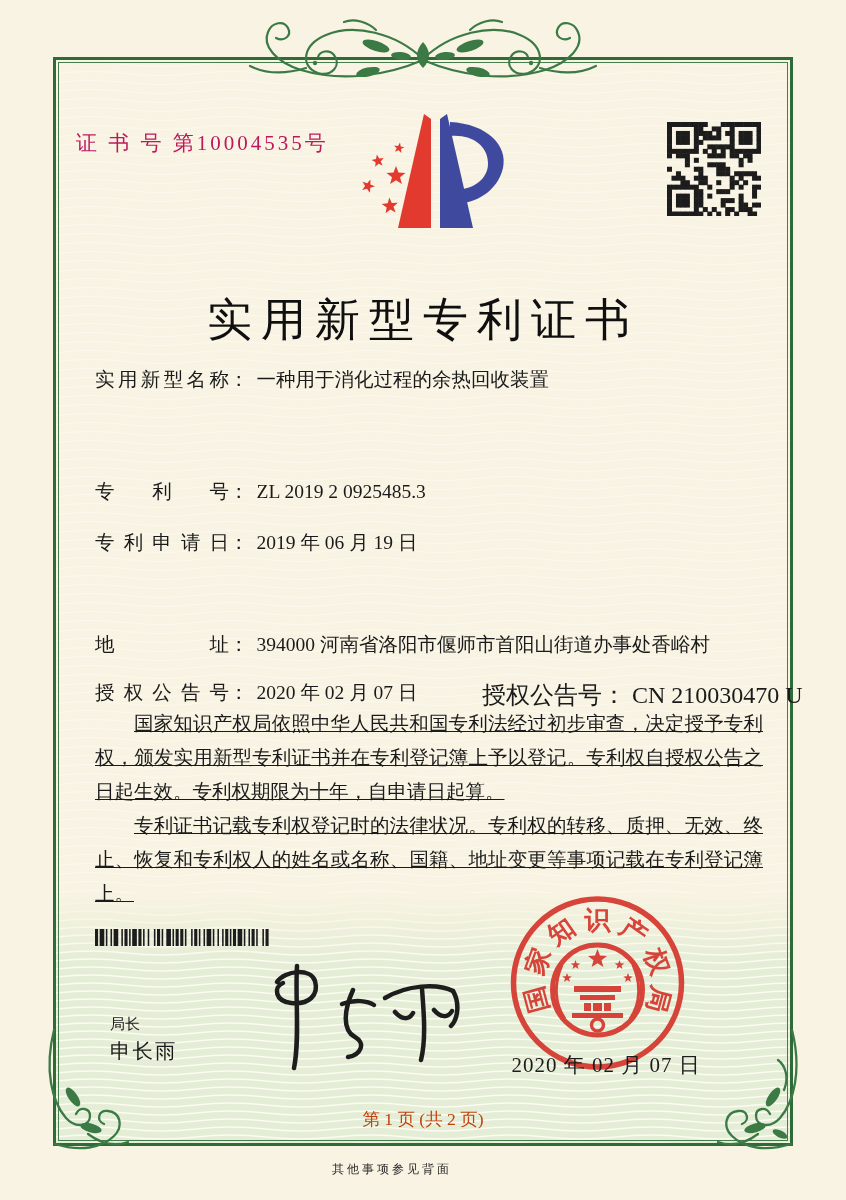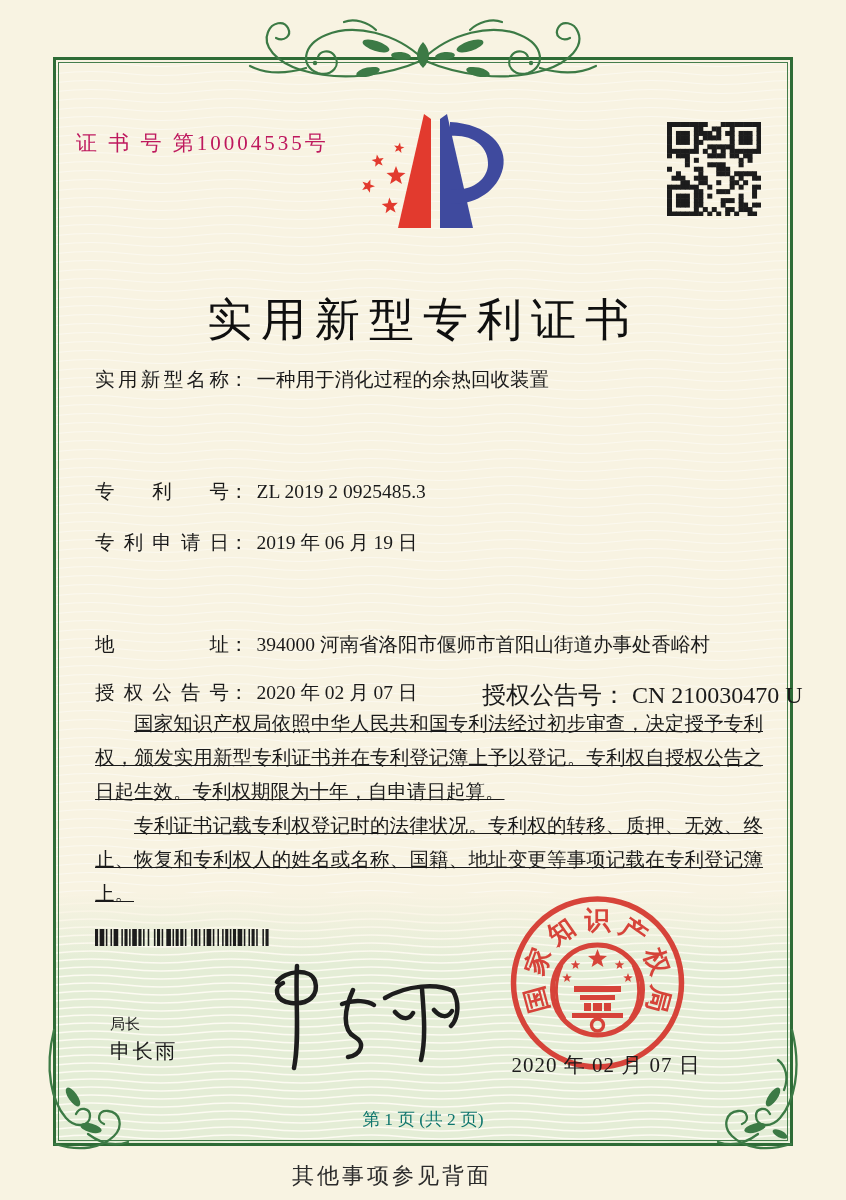--- a/index.html
+++ b/index.html
@@ -32,22 +32,22 @@
   }
   .row .col{display:inline-block;margin-right:8px;}
   .grant{position:absolute;left:442px;font-size:24px;white-space:nowrap;margin-left:40px;}
   .grant .col{margin-right:6px;}
   .paras{position:absolute;left:95px;top:707px;width:668px;font-size:19.5px;line-height:34px;text-align:justify;text-decoration:underline;}
   .paras p{margin:0;text-indent:2em;}
   .sig-title{position:absolute;left:110px;top:997px;font-size:15px;margin-top:18px;}
   .sig-name{position:absolute;left:110px;top:1037px;font-size:20.5px;letter-spacing:2px;}
   .seal-date{position:absolute;left:500px;top:1051px;width:212px;text-align:center;
     font-size:21px;letter-spacing:1px;color:#1c1c1c;}
-  .page-info{position:absolute;left:0;top:1107px;width:846px;text-align:center;font-size:17.5px;color:#0f766e;}
-  .back-note{position:absolute;left:0;top:1161px;width:784px;text-align:center;font-size:22px;letter-spacing:3px;color:#2b2b2b;}
+  .page-info{position:absolute;left:0;top:1107px;width:846px;text-align:center;font-size:17.5px;color:#c2410c;}
+  .back-note{position:absolute;left:0;top:1161px;width:784px;text-align:center;font-size:12px;letter-spacing:3px;color:#2b2b2b;}
 </style>
 </head>
 <body>
 
 <div class="page">
 
   <svg class="abs" style="left:56px;top:60px;" width="735" height="1084">
     <defs>
       <pattern id="wavA" width="140" height="9" patternUnits="userSpaceOnUse">
         <path d="M0,4.5 Q35,0.5 70,4.5 T140,4.5" fill="none" stroke="#ffffff" stroke-width="1.2"></path>

